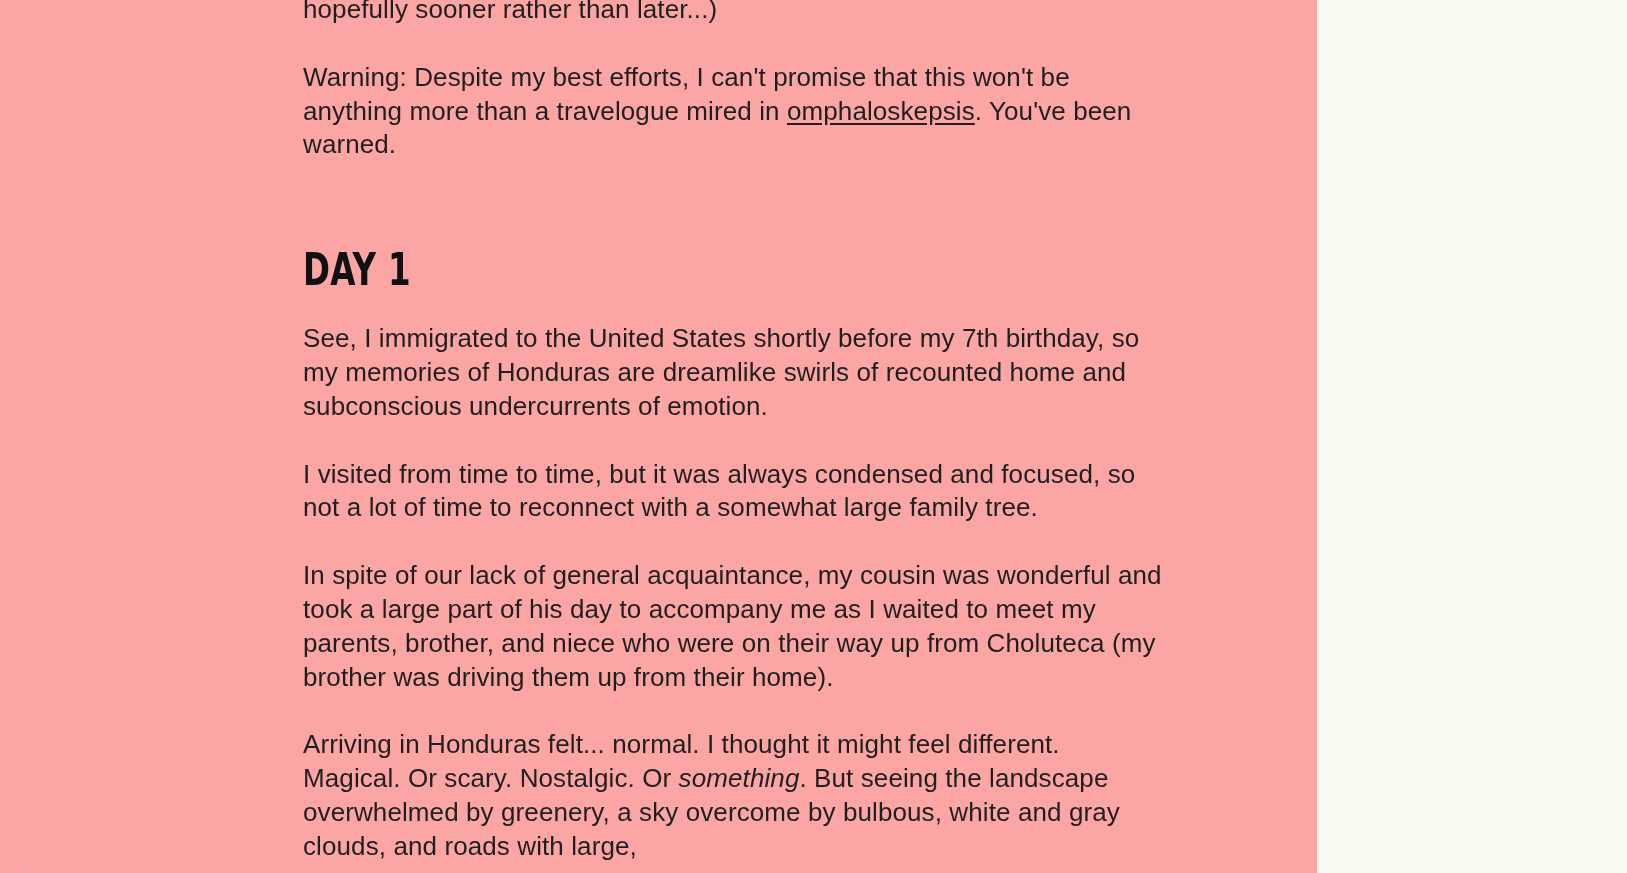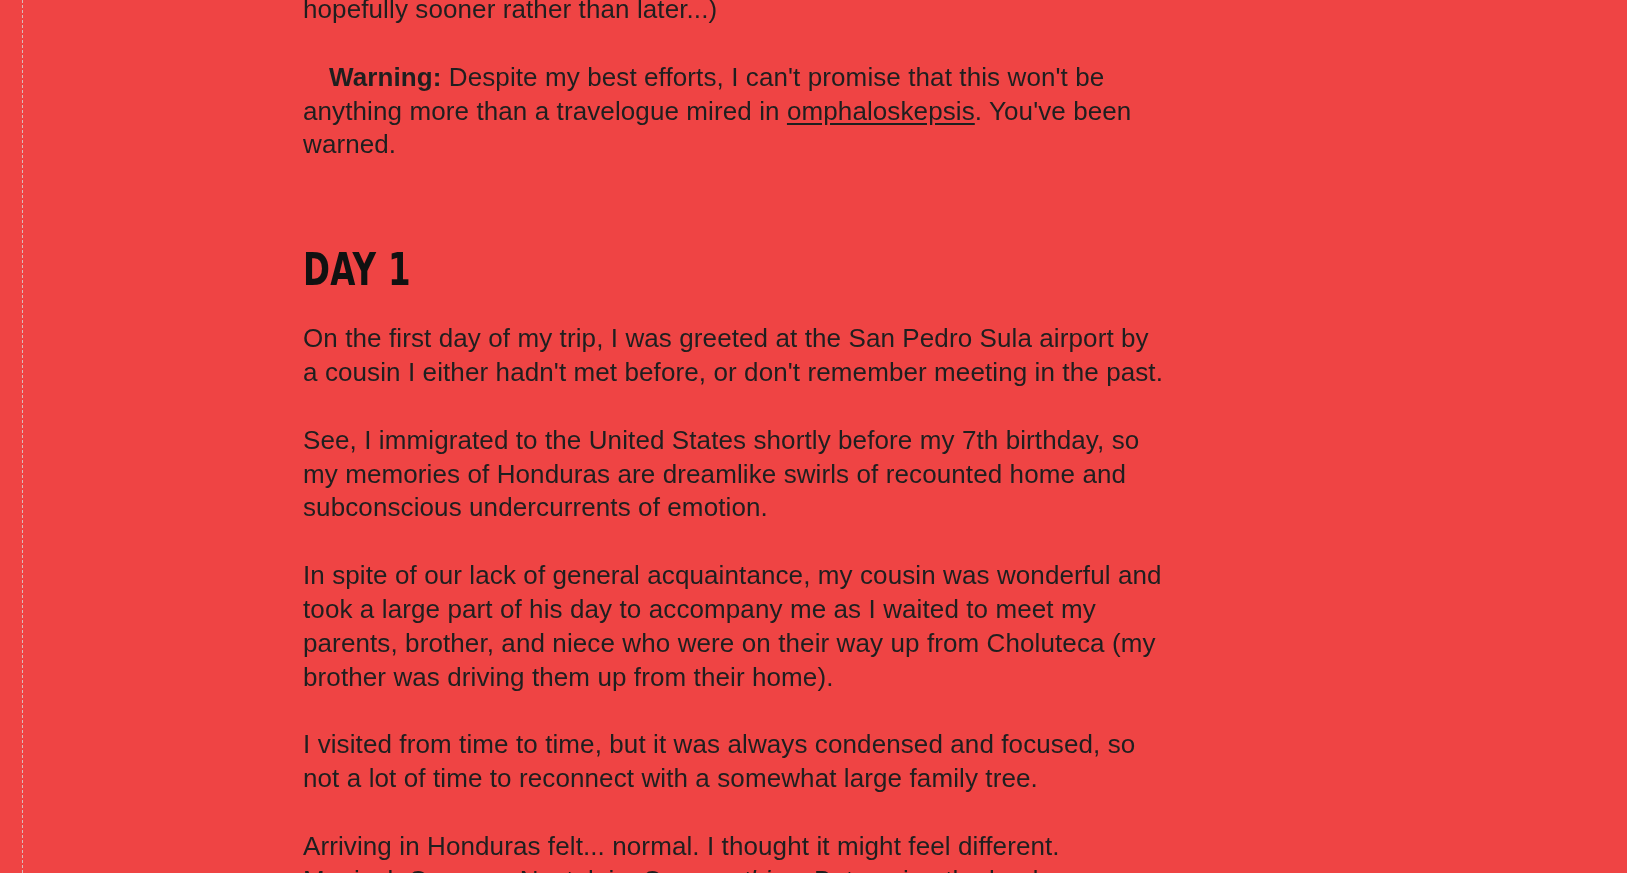--- a/index.html
+++ b/index.html
@@ -10,23 +10,23 @@
     width: 1627px;
     height: 873px;
     overflow: hidden;
     background: #fbfaf2;
     font-family: "Liberation Sans", sans-serif;
     color: #1b1b1b;
   }
 
   #page {
     position: relative;
-    width: 1627px;
+    width: 1317px;
     height: 873px;
-    background: #ef4444;
+    background: #fca5a5;
   }
 
   
   .left-rule {
     position: absolute;
     top: 0;
     left: 22px;
     width: 0;
     height: 873px;
     border-left: 1px dashed #d9b8b8;
@@ -45,22 +45,21 @@
     line-height: 1.30;
     letter-spacing: 0.1px;
     color: #1f1f1f;
   }
 
   p.para.first {
     margin-top: -7px;
   }
 
   .bold {
-    font-weight: bold;
-    margin-left: 26px;
+    font-weight: normal;
   }
 
   .italic {
     font-style: italic;
   }
 
   a.inline-link {
     color: #1f1f1f;
     text-underline-offset: 3px;
   }
@@ -86,22 +85,21 @@
   <div class="left-rule"></div>
 
   <div class="article">
 
     <p class="para first">hopefully sooner rather than later...)</p>
 
     <p class="para"><span class="bold">Warning:</span><span> Despite my best efforts, I can't promise that this won't be anything more than a travelogue mired in </span><a class="inline-link" href="#">omphaloskepsis</a><span>. You've been warned.</span></p>
 
     <h2 class="day-heading">DAY 1</h2>
 
-    <p class="para">On the first day of my trip, I was greeted at the San Pedro Sula airport by a cousin I either hadn't met before, or don't remember meeting in the past.</p>
     <p class="para">See, I immigrated to the United States shortly before my 7th birthday, so my memories of Honduras are dreamlike swirls of recounted home and subconscious undercurrents of emotion.</p>
+    <p class="para">I visited from time to time, but it was always condensed and focused, so not a lot of time to reconnect with a somewhat large family tree.</p>
     <p class="para">In spite of our lack of general acquaintance, my cousin was wonderful and took a large part of his day to accompany me as I waited to meet my parents, brother, and niece who were on their way up from Choluteca (my brother was driving them up from their home).</p>
-    <p class="para">I visited from time to time, but it was always condensed and focused, so not a lot of time to reconnect with a somewhat large family tree.</p>
 
     <p class="para"><span>Arriving in Honduras felt... normal. I thought it might feel different. Magical. Or scary. Nostalgic. Or </span><span class="italic">something</span><span>. But seeing the landscape overwhelmed by greenery, a sky overcome by bulbous, white and gray clouds, and roads with large,</span></p>
 
   </div>
 
 </div>
 
 </body></html>

